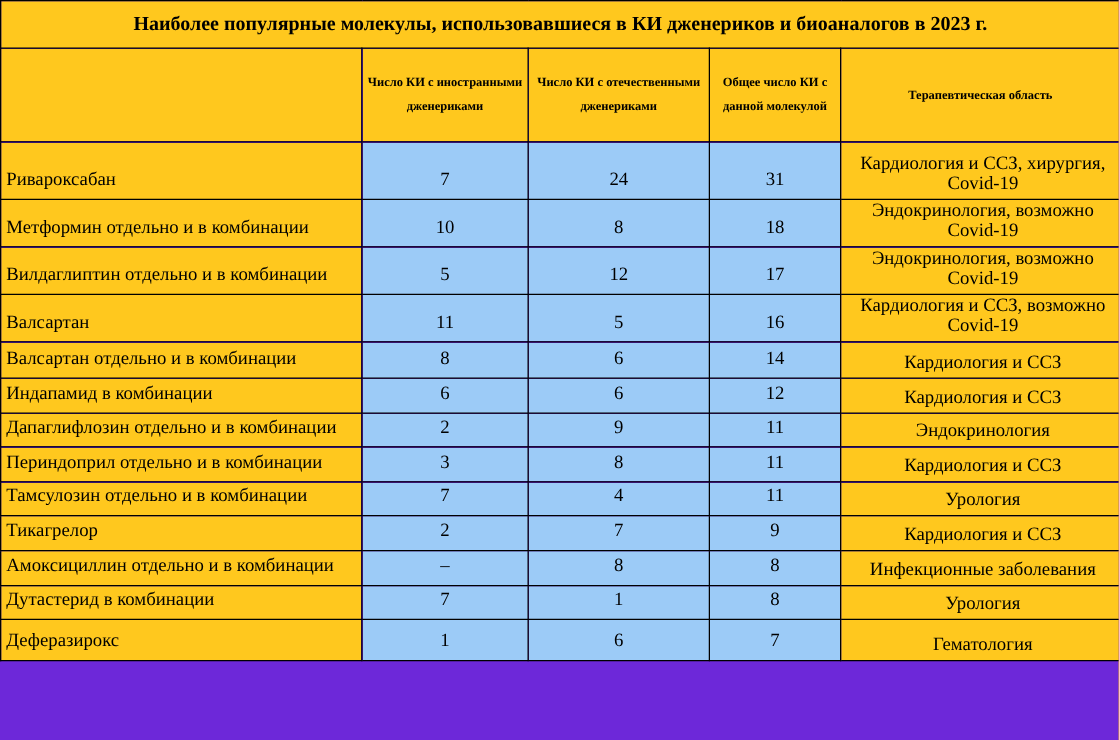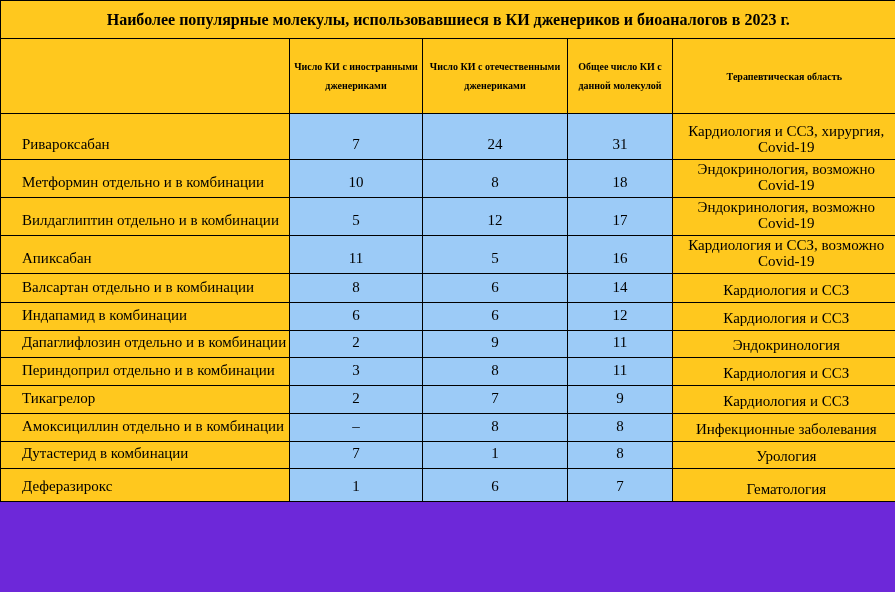--- a/index.html
+++ b/index.html
@@ -49,21 +49,21 @@
     line-height: 19px;
     text-align: center;
     vertical-align: middle;
     padding: 2px 4px;
   }
   td.mol {
     background: #FFC81E;
     font-size: 15px;
     text-align: left;
     vertical-align: bottom;
-    padding: 2px 4px 6px 21px;
+    padding: 2px 4px 6px 4px;
     white-space: nowrap;
   }
   td.num {
     background: #9CCBF7;
     font-size: 15px;
     text-align: center;
     vertical-align: bottom;
     padding: 2px 4px 6px 4px;
   }
   td.area {
@@ -115,21 +115,21 @@
         <td class="area">Эндокринология, возможно Covid-19</td>
       </tr>
       <tr style="height:32px">
         <td class="mol">Вилдаглиптин отдельно и в комбинации</td>
         <td class="num">5</td>
         <td class="num">12</td>
         <td class="num">17</td>
         <td class="area">Эндокринология, возможно Covid-19</td>
       </tr>
       <tr style="height:37px">
-        <td class="mol">Апиксабан</td>
+        <td class="mol">Валсартан</td>
         <td class="num">11</td>
         <td class="num">5</td>
         <td class="num">16</td>
         <td class="area">Кардиология и ССЗ, возможно Covid-19</td>
       </tr>
       <tr style="height:29px">
         <td class="mol">Валсартан отдельно и в комбинации</td>
         <td class="num">8</td>
         <td class="num">6</td>
         <td class="num">14</td>
@@ -148,20 +148,27 @@
         <td class="num">9</td>
         <td class="num">11</td>
         <td class="area">Эндокринология</td>
       </tr>
       <tr style="height:28px">
         <td class="mol">Периндоприл отдельно и в комбинации</td>
         <td class="num">3</td>
         <td class="num">8</td>
         <td class="num">11</td>
         <td class="area">Кардиология и ССЗ</td>
+      </tr>
+      <tr style="height:27px">
+        <td class="mol">Тамсулозин отдельно и в комбинации</td>
+        <td class="num">7</td>
+        <td class="num">4</td>
+        <td class="num">11</td>
+        <td class="area">Урология</td>
       </tr>
       <tr style="height:28px">
         <td class="mol">Тикагрелор</td>
         <td class="num">2</td>
         <td class="num">7</td>
         <td class="num">9</td>
         <td class="area">Кардиология и ССЗ</td>
       </tr>
       <tr style="height:28px">
         <td class="mol">Амоксициллин отдельно и в комбинации</td>

